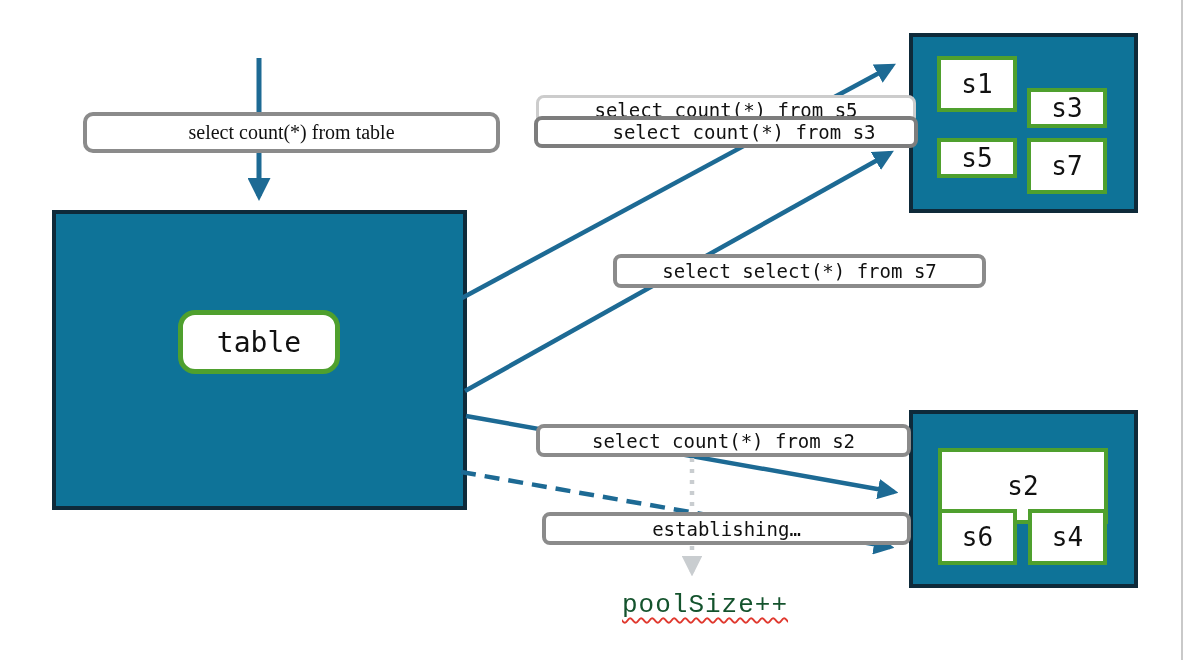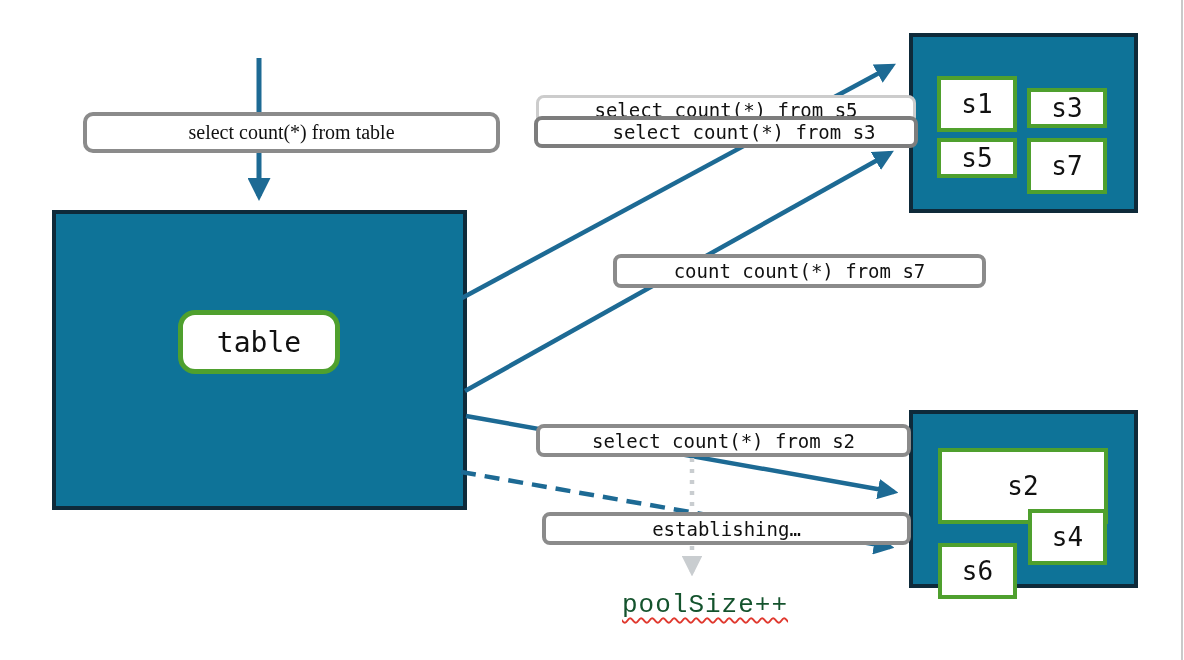--- a/index.html
+++ b/index.html
@@ -63,38 +63,38 @@
 <div class="canvas">
 
   <div class="abs slide-edge" style="left:1181px;top:0;height:660px;"></div>
 
   <div class="abs teal-box" style="left:52px;top:210px;width:415px;height:300px;"></div>
   <div class="abs shard big" style="left:178px;top:310px;width:162px;height:64px;">
     <span>table</span>
   </div>
 
   <div class="abs teal-box" style="left:909px;top:33px;width:229px;height:180px;"></div>
-  <div class="abs shard" style="left:937px;top:76px;width:80px;height:56px;">
+  <div class="abs shard" style="left:937px;top:56px;width:80px;height:56px;">
     <span>s1</span>
   </div>
   <div class="abs shard" style="left:1027px;top:64px;width:80px;height:40px;margin-top:24px;">
     <span>s3</span>
   </div>
   <div class="abs shard" style="left:937px;top:138px;width:80px;height:40px;">
     <span>s5</span>
   </div>
   <div class="abs shard" style="left:1027px;top:138px;width:80px;height:56px;">
     <span>s7</span>
   </div>
 
   <div class="abs teal-box" style="left:909px;top:410px;width:229px;height:178px;"></div>
   <div class="abs shard" style="left:938px;top:448px;width:170px;height:76px;">
     <span>s2</span>
   </div>
-  <div class="abs shard" style="left:938px;top:509px;width:79px;height:56px;margin-top:34px;">
+  <div class="abs shard" style="left:938px;top:509px;width:79px;height:56px;">
     <span>s6</span>
   </div>
   <div class="abs shard" style="left:1028px;top:509px;width:79px;height:56px;">
     <span>s4</span>
   </div>
 
   <svg class="arrows" width="1184" height="660" viewBox="0 0 1184 660">
     <defs>
       <marker id="headTeal" markerWidth="4.6" markerHeight="4.6" refX="3.6" refY="2.3" orient="auto">
         <path d="M0,0 L4.6,2.3 L0,4.6 Z" fill="#1d6a94"></path>
@@ -123,21 +123,21 @@
 
   <div class="abs qlabel light small" style="left:503px;top:95px;width:380px;height:30px;">
     <span>select count(*) from s5</span>
   </div>
 
   <div class="abs qlabel dark small" style="left:501px;top:116px;width:384px;height:32px;padding-left:36px;">
     <span>select count(*) from s3</span>
   </div>
 
   <div class="abs qlabel small" style="left:580px;top:254px;width:373px;height:34px;">
-    <span>count count(*) from s7</span>
+    <span>select select(*) from s7</span>
   </div>
 
   <div class="abs qlabel small" style="left:503px;top:424px;width:375px;height:33px;">
     <span>select count(*) from s2</span>
   </div>
 
   <div class="abs qlabel small" style="left:509px;top:512px;width:369px;height:33px;">
     <span>establishing…</span>
   </div>
 

